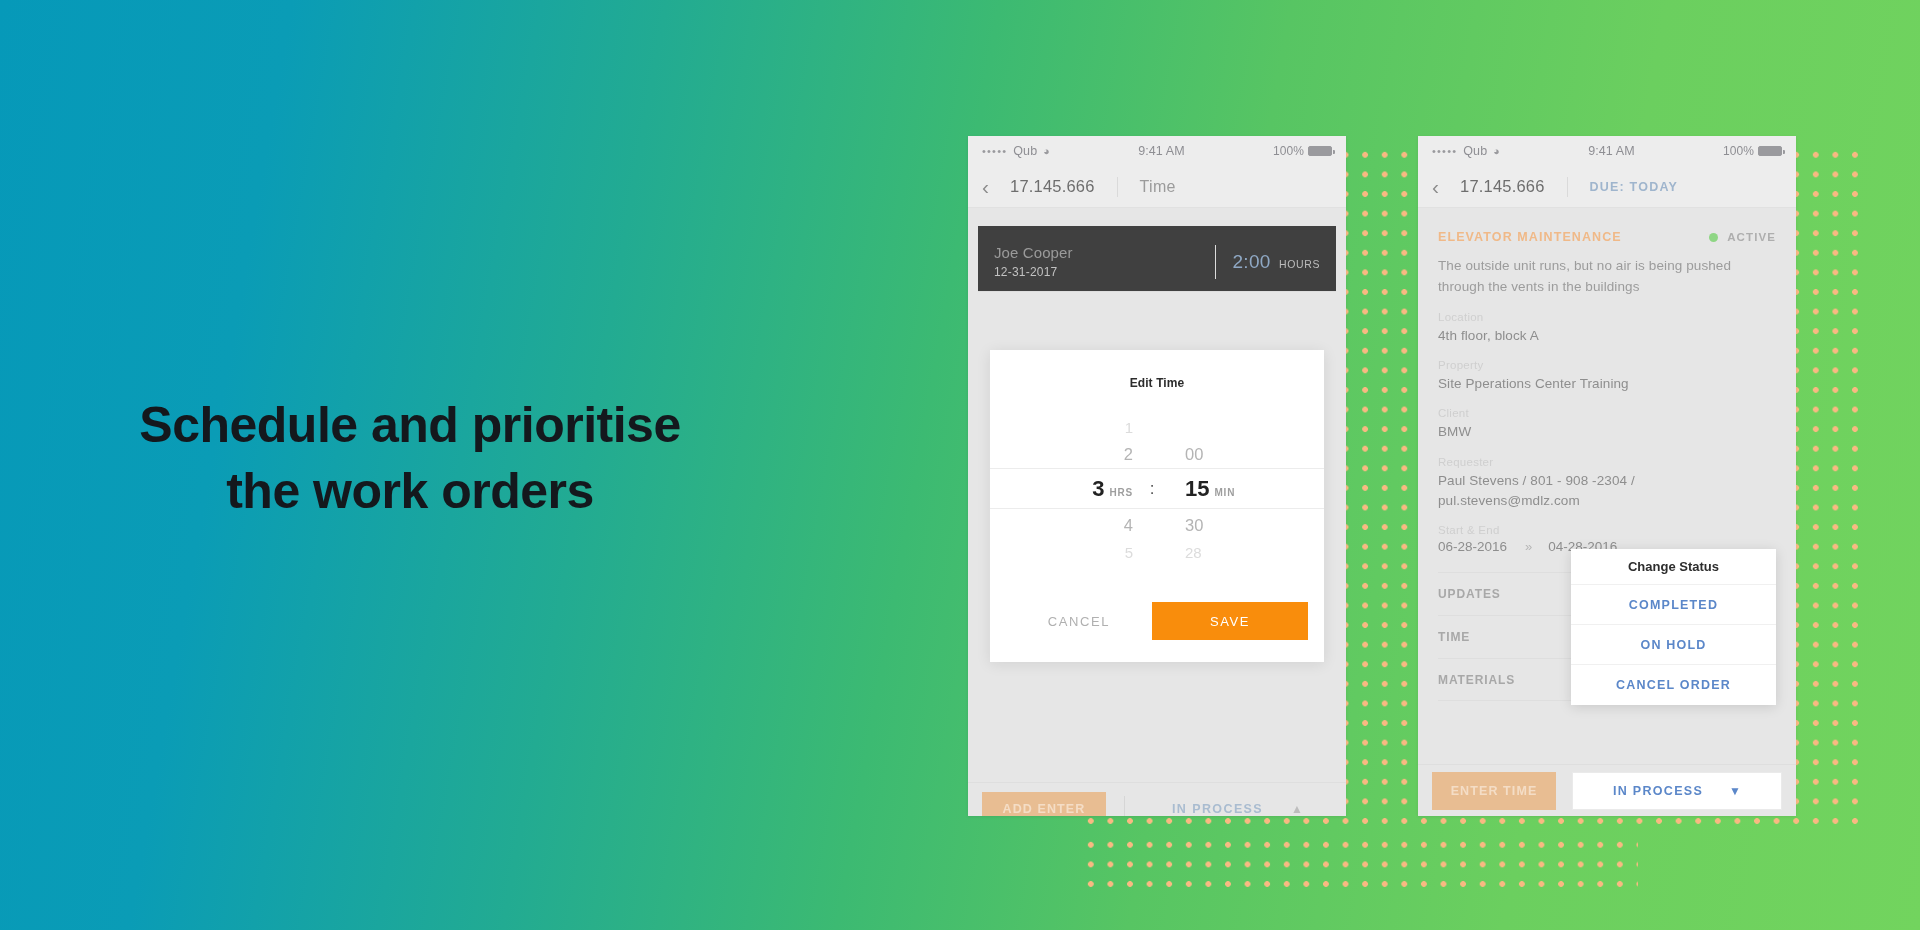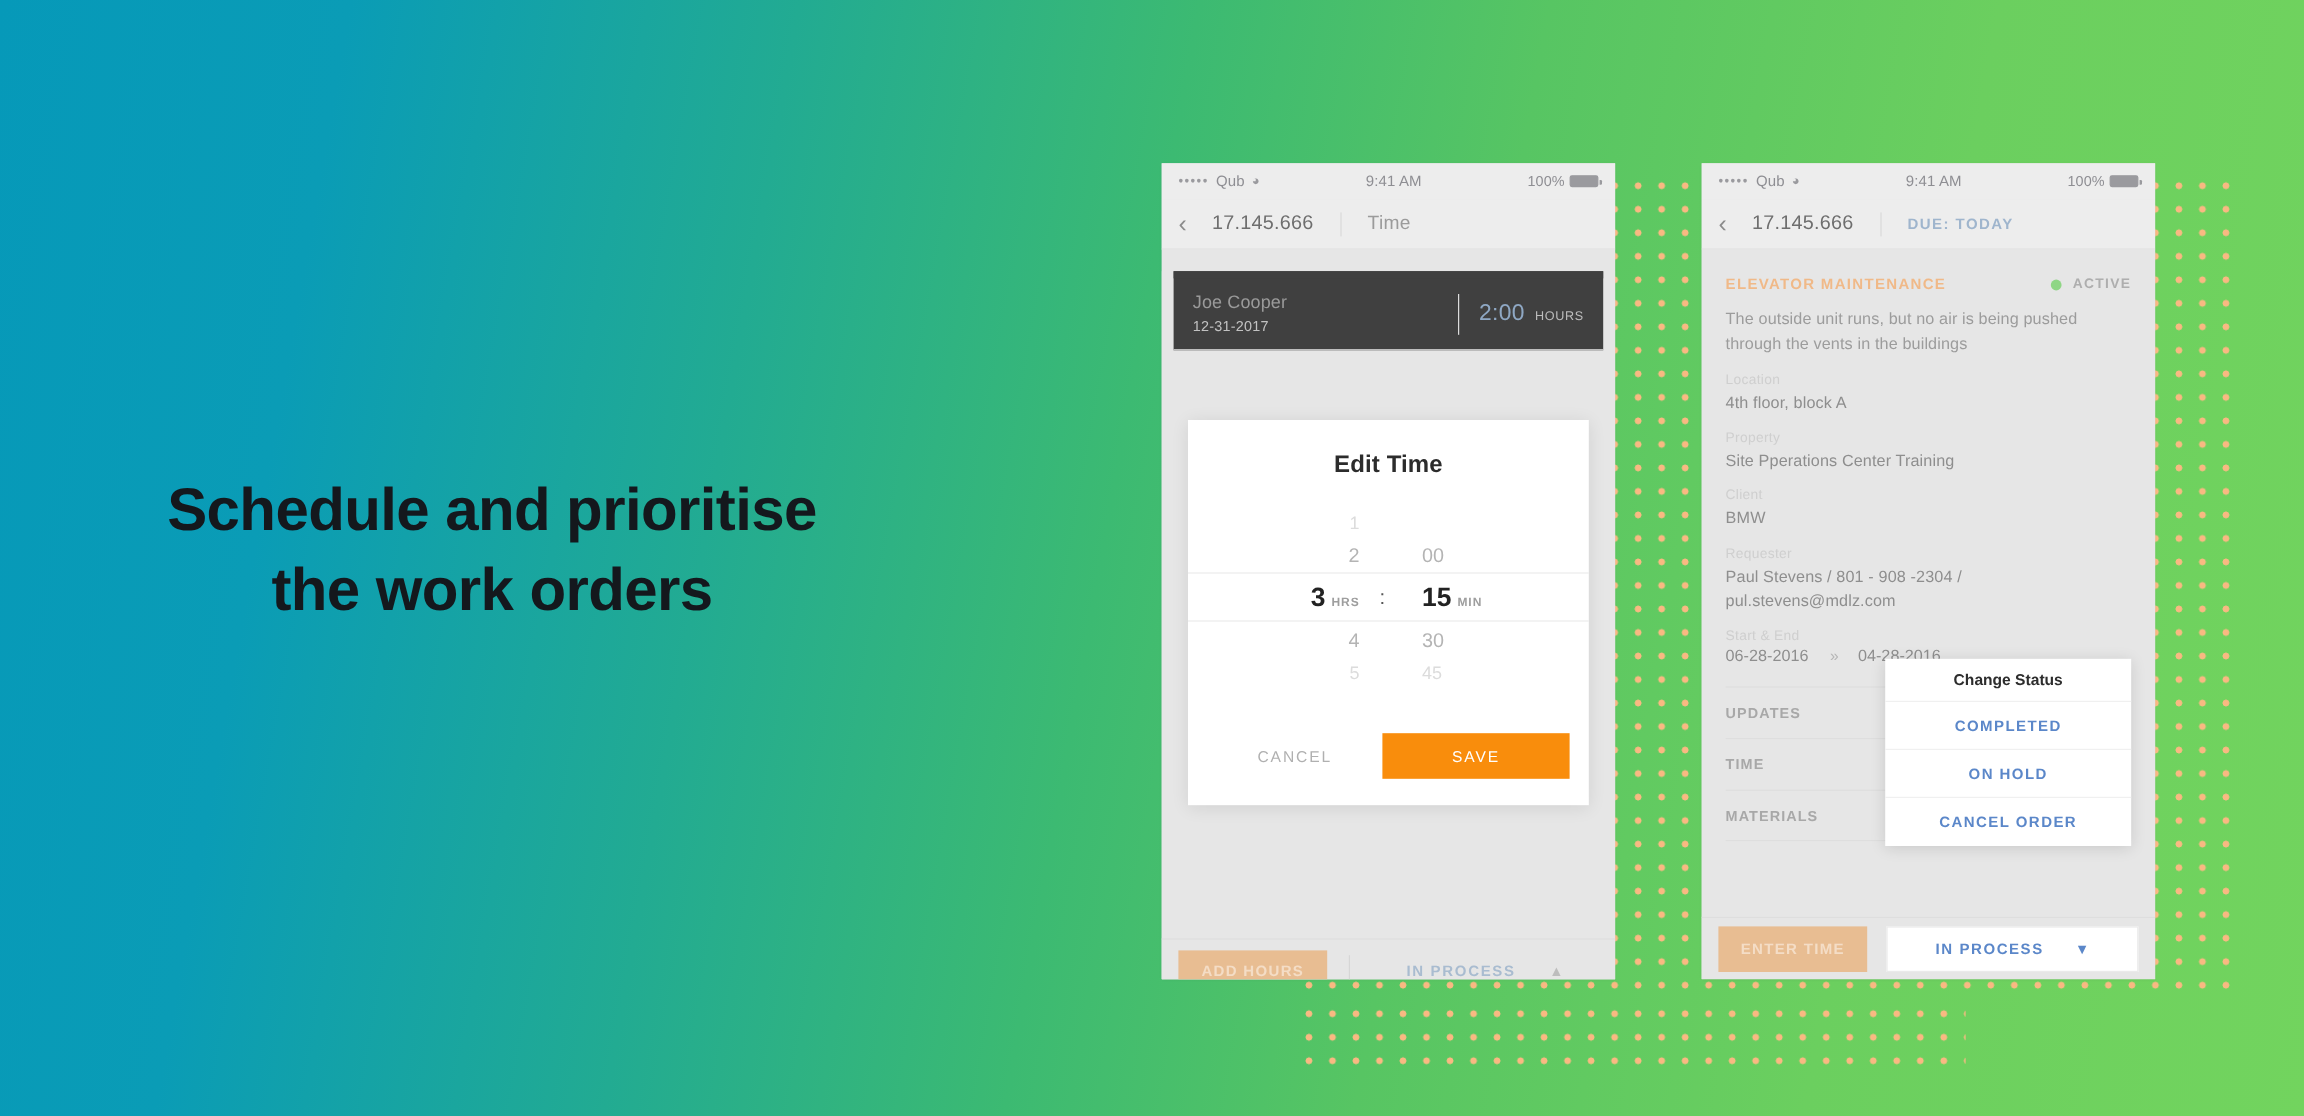--- a/index.html
+++ b/index.html
@@ -148,21 +148,21 @@
   .modal {
     position: absolute;
     left: 22px; top: 124px;
     width: 334px;
     background: #ffffff;
     box-shadow: 0 2px 14px rgba(0,0,0,0.09);
     padding: 26px 0 22px 0;
   }
   .modal-title {
     text-align: center;
-    font-size: 20px;
+    font-size: 12px;
     font-weight: bold;
     color: #2c2c2c;
     letter-spacing: 0.1px;
     margin-bottom: 24px;
   }
   .picker { position: relative; padding: 0 0 6px 0; }
   .pk-row { display: flex; height: 27px; align-items: center; }
   .pk-hr, .pk-mn { text-align: right; }
   .pk-hr { width: 143px; }
   .pk-colon { width: 38px; text-align: center; }
@@ -418,32 +418,32 @@
           </div>
 
           <div class="pk-row" style="margin-top:3px">
             <div class="pk-hr pk-dim">4</div>
             <div class="pk-colon"></div>
             <div class="pk-mn pk-dim">30</div>
           </div>
           <div class="pk-row">
             <div class="pk-hr pk-faint">5</div>
             <div class="pk-colon"></div>
-            <div class="pk-mn pk-faint">45</div>
+            <div class="pk-mn pk-faint">28</div>
           </div>
         </div>
 
         <div class="modal-actions">
           <button class="btn-cancel">CANCEL</button>
           <button class="btn-save">SAVE</button>
         </div>
       </div>
 
       <div class="bottombar">
-        <button class="btn-addtime">ADD HOURS</button>
+        <button class="btn-addtime">ADD ENTER</button>
         <span class="bb-sep"></span>
         <div class="bb-status">
           <span class="bb-status-txt">IN PROCESS</span>
           <span class="bb-chev">▲</span>
         </div>
       </div>
 
     </div>
   </div>
 

